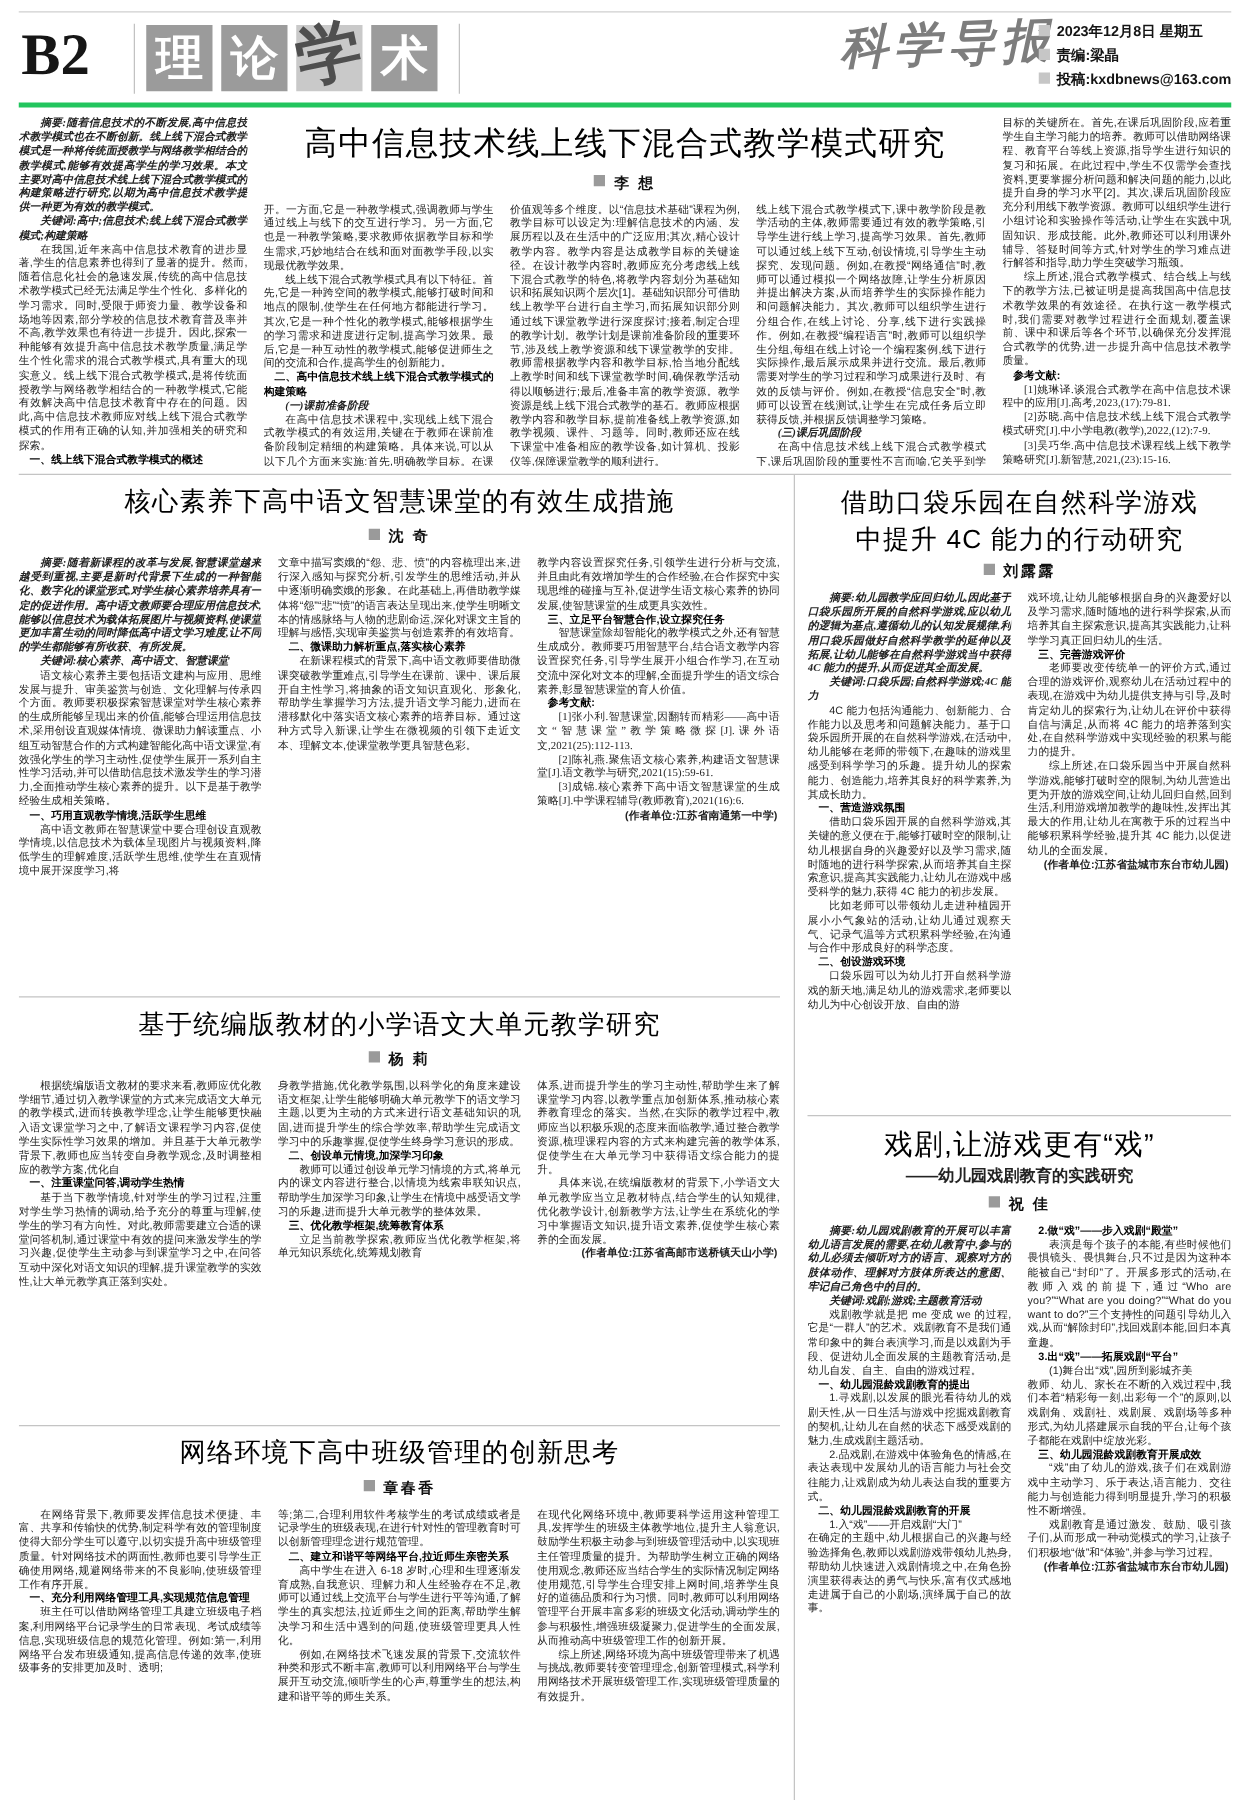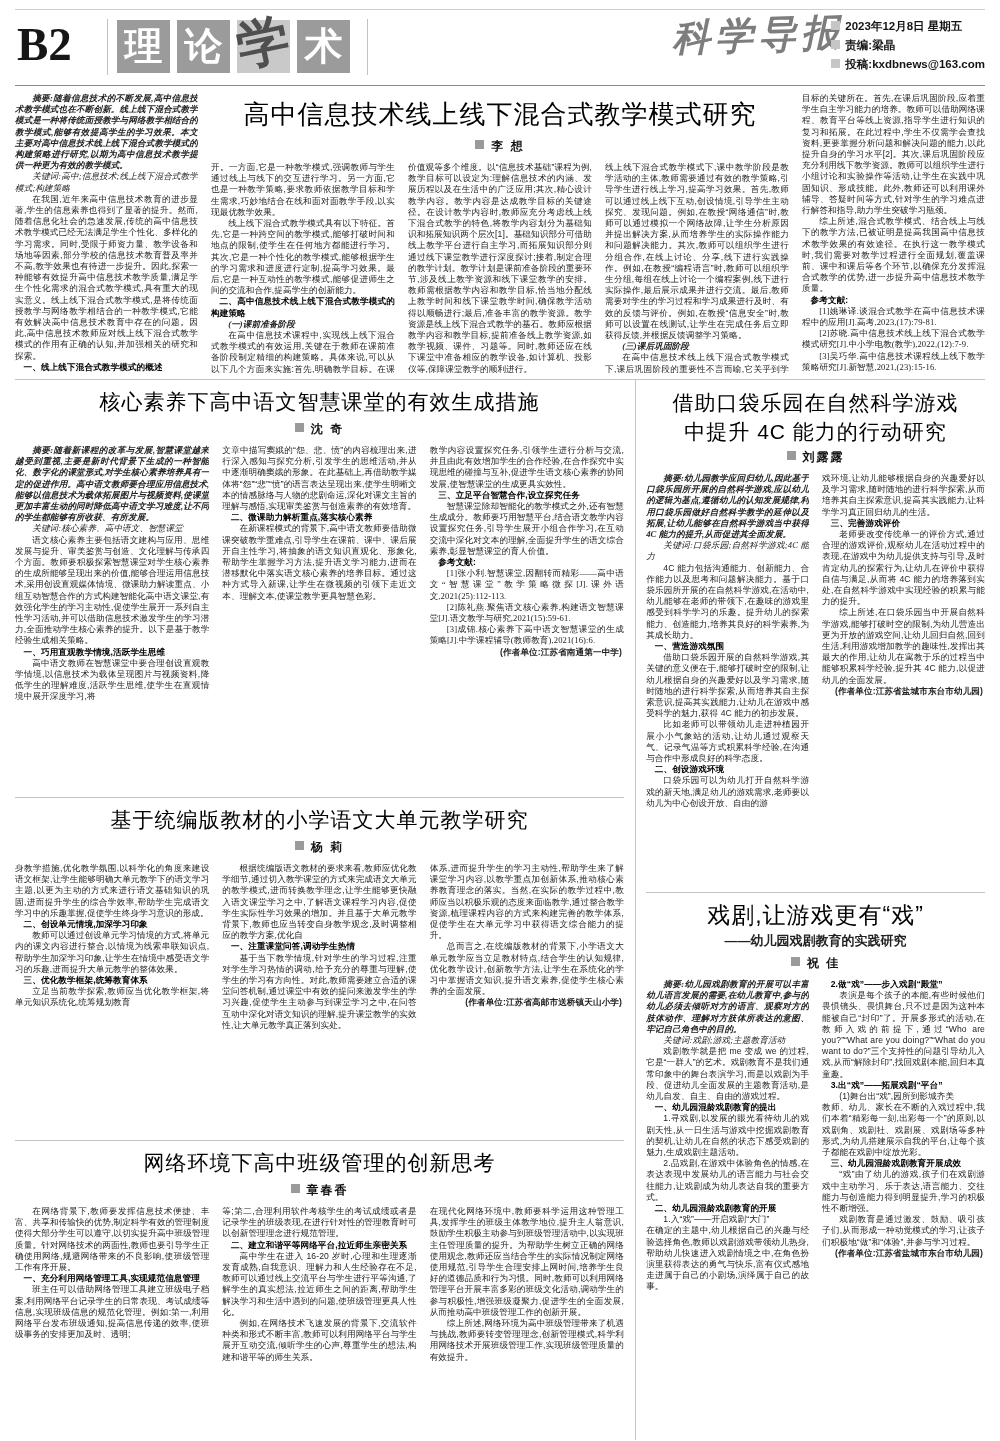--- a/index.html
+++ b/index.html
@@ -4,21 +4,21 @@
 <style>
   * { margin:0; padding:0; box-sizing:border-box; }
   html,body { background:#ffffff; }
   body {
     width:1000px; height:1441px; overflow:hidden; position:relative;
     font-family:"Liberation Sans", sans-serif; color:#1c1c1c;
   }
   .page { padding:0 15px; }
 
   
-  .hdr { position:relative; height:86px; border-bottom:1px solid #22c55e; }
+  .hdr { position:relative; height:86px; border-bottom:4px solid #22c55e; }
   .hdr-topline { position:absolute; top:9px; left:0; right:0; height:1px; background:#cfcfcf; }
   .edition { position:absolute; left:2px; top:16px; font-family:"Liberation Serif", serif;
              font-weight:700; font-size:47px; line-height:56px; color:#161616; }
   .vbar { position:absolute; width:1px; background:#c2c2c2; top:19px; height:56px; }
   .vbar.v1 { left:92px; } .vbar.v2 { left:352px; }
   .secboxes { position:absolute; left:102px; top:20px; display:flex; gap:7px; }
   .sb { width:53px; height:53px; background:#9b9b9b; color:#ffffff; font-weight:700;
         font-size:38px; display:flex; align-items:center; justify-content:center; }
   .sb.cal { background:#c9c9c9; color:#4f4f4f; font-family:"Liberation Serif", serif;
             font-size:52px; font-weight:900; overflow:visible; }
@@ -46,21 +46,21 @@
   .col { flex:1 1 0; overflow:hidden; }
 
   
   .r { font-size:8.6px; line-height:11.2px; text-align:justify; color:#232323;
        letter-spacing:0.1px; }
   .r-p   { text-indent:2em; }
   .r-pc  { text-indent:0; }
   .r-h   { text-indent:1em; font-weight:700; color:#000; }
   .r-h2  { text-indent:2em; font-weight:700; font-family:"Liberation Serif", serif; font-style:italic; }
   .r-abs { text-indent:2em; font-weight:700; font-family:"Liberation Serif", serif; font-style:italic; }
-  .r-kw  { text-indent:2em; font-weight:400; font-family:"Liberation Serif", serif; font-style:italic; }
+  .r-kw  { text-indent:2em; font-weight:700; font-family:"Liberation Serif", serif; font-style:italic; }
   .r-ref { text-indent:2em; font-family:"Liberation Serif", serif; }
   .r-unit{ text-indent:0; text-align:right; font-weight:700; padding-right:2px; }
 
   
   .art1 { display:flex; gap:13px; padding:7px 0 6px; height:293px; }
   .art1 .side { width:183px; flex:0 0 183px; overflow:hidden; }
   .art1 .mid { flex:1 1 auto; display:flex; flex-direction:column; overflow:hidden; }
   .art1 .mid .cols { flex:1 1 auto; }
 
   
@@ -171,54 +171,54 @@
         </div>
       </div>
 
       <div class="hdiv"></div>
 
       <div class="art h-a4">
         <h2 class="title t-md">基于统编版教材的小学语文大单元教学研究</h2>
         <div class="author"><span class="sq"></span><span>杨 莉</span></div>
         <div class="cols">
           <div class="col">
+              <p class="r r-p">根据统编版语文教材的要求来看,教师应优化教学细节,通过切入教学课堂的方式来完成语文大单元的教学模式,进而转换教学理念,让学生能够更快融入语文课堂学习之中,了解语文课程学习内容,促使学生实际性学习效果的增加。并且基于大单元教学背景下,教师也应当转变自身教学观念,及时调整相应的教学方案,优化自</p>
+              <p class="r r-h">一、注重课堂问答,调动学生热情</p>
+              <p class="r r-p">基于当下教学情境,针对学生的学习过程,注重对学生学习热情的调动,给予充分的尊重与理解,使学生的学习有方向性。对此,教师需要建立合适的课堂问答机制,通过课堂中有效的提问来激发学生的学习兴趣,促使学生主动参与到课堂学习之中,在问答互动中深化对语文知识的理解,提升课堂教学的实效性,让大单元教学真正落到实处。</p>
+            </div>
+          <div class="col">
               <p class="r r-pc">身教学措施,优化教学氛围,以科学化的角度来建设语文框架,让学生能够明确大单元教学下的语文学习主题,以更为主动的方式来进行语文基础知识的巩固,进而提升学生的综合学效率,帮助学生完成语文学习中的乐趣掌握,促使学生终身学习意识的形成。</p>
               <p class="r r-h">二、创设单元情境,加深学习印象</p>
               <p class="r r-p">教师可以通过创设单元学习情境的方式,将单元内的课文内容进行整合,以情境为线索串联知识点,帮助学生加深学习印象,让学生在情境中感受语文学习的乐趣,进而提升大单元教学的整体效果。</p>
               <p class="r r-h">三、优化教学框架,统筹教育体系</p>
               <p class="r r-p">立足当前教学探索,教师应当优化教学框架,将单元知识系统化,统筹规划教育</p>
             </div>
           <div class="col">
-              <p class="r r-p">根据统编版语文教材的要求来看,教师应优化教学细节,通过切入教学课堂的方式来完成语文大单元的教学模式,进而转换教学理念,让学生能够更快融入语文课堂学习之中,了解语文课程学习内容,促使学生实际性学习效果的增加。并且基于大单元教学背景下,教师也应当转变自身教学观念,及时调整相应的教学方案,优化自</p>
-              <p class="r r-h">一、注重课堂问答,调动学生热情</p>
-              <p class="r r-p">基于当下教学情境,针对学生的学习过程,注重对学生学习热情的调动,给予充分的尊重与理解,使学生的学习有方向性。对此,教师需要建立合适的课堂问答机制,通过课堂中有效的提问来激发学生的学习兴趣,促使学生主动参与到课堂学习之中,在问答互动中深化对语文知识的理解,提升课堂教学的实效性,让大单元教学真正落到实处。</p>
-            </div>
-          <div class="col">
               <p class="r r-pc">体系,进而提升学生的学习主动性,帮助学生来了解课堂学习内容,以教学重点加创新体系,推动核心素养教育理念的落实。当然,在实际的教学过程中,教师应当以积极乐观的态度来面临教学,通过整合教学资源,梳理课程内容的方式来构建完善的教学体系,促使学生在大单元学习中获得语文综合能力的提升。</p>
-              <p class="r r-p">总而言之,在统编版教材的背景下,小学语文大单元教学应当立足教材特点,结合学生的认知规律,优化教学设计,创新教学方法,让学生在系统化的学习中掌握语文知识,提升语文素养,促使学生核心素养的全面发展。</p>
+              <p class="r r-p">具体来说,在统编版教材的背景下,小学语文大单元教学应当立足教材特点,结合学生的认知规律,优化教学设计,创新教学方法,让学生在系统化的学习中掌握语文知识,提升语文素养,促使学生核心素养的全面发展。</p>
               <p class="r r-unit">(作者单位:江苏省高邮市送桥镇天山小学)</p>
             </div>
         </div>
       </div>
 
       <div class="hdiv"></div>
 
       <div class="art h-a6">
         <h2 class="title t-md">网络环境下高中班级管理的创新思考</h2>
         <div class="author"><span class="sq"></span><span>章春香</span></div>
         <div class="cols">
           <div class="col">
               <p class="r r-p">在网络背景下,教师要发挥信息技术便捷、丰富、共享和传输快的优势,制定科学有效的管理制度使得大部分学生可以遵守,以切实提升高中班级管理质量。针对网络技术的两面性,教师也要引导学生正确使用网络,规避网络带来的不良影响,使班级管理工作有序开展。</p>
               <p class="r r-h">一、充分利用网络管理工具,实现规范信息管理</p>
               <p class="r r-p">班主任可以借助网络管理工具建立班级电子档案,利用网络平台记录学生的日常表现、考试成绩等信息,实现班级信息的规范化管理。例如:第一,利用网络平台发布班级通知,提高信息传递的效率,使班级事务的安排更加及时、透明;</p>
             </div>
           <div class="col">
               <p class="r r-pc">等;第二,合理利用软件考核学生的考试成绩或者是记录学生的班级表现,在进行针对性的管理教育时可以创新管理理念进行规范管理。</p>
               <p class="r r-h">二、建立和谐平等网络平台,拉近师生亲密关系</p>
-              <p class="r r-p">高中学生在进入 16-20 岁时,心理和生理逐渐发育成熟,自我意识、理解力和人生经验存在不足,教师可以通过线上交流平台与学生进行平等沟通,了解学生的真实想法,拉近师生之间的距离,帮助学生解决学习和生活中遇到的问题,使班级管理更具人性化。</p>
+              <p class="r r-p">高中学生在进入 6-18 岁时,心理和生理逐渐发育成熟,自我意识、理解力和人生经验存在不足,教师可以通过线上交流平台与学生进行平等沟通,了解学生的真实想法,拉近师生之间的距离,帮助学生解决学习和生活中遇到的问题,使班级管理更具人性化。</p>
               <p class="r r-p">例如,在网络技术飞速发展的背景下,交流软件种类和形式不断丰富,教师可以利用网络平台与学生展开互动交流,倾听学生的心声,尊重学生的想法,构建和谐平等的师生关系。</p>
             </div>
           <div class="col">
               <p class="r r-pc">在现代化网络环境中,教师要科学运用这种管理工具,发挥学生的班级主体教学地位,提升主人翁意识,鼓励学生积极主动参与到班级管理活动中,以实现班主任管理质量的提升。为帮助学生树立正确的网络使用观念,教师还应当结合学生的实际情况制定网络使用规范,引导学生合理安排上网时间,培养学生良好的道德品质和行为习惯。同时,教师可以利用网络管理平台开展丰富多彩的班级文化活动,调动学生的参与积极性,增强班级凝聚力,促进学生的全面发展,从而推动高中班级管理工作的创新开展。</p>
               <p class="r r-p">综上所述,网络环境为高中班级管理带来了机遇与挑战,教师要转变管理理念,创新管理模式,科学利用网络技术开展班级管理工作,实现班级管理质量的有效提升。</p>
             </div>
         </div>
       </div>
 
     </div>

